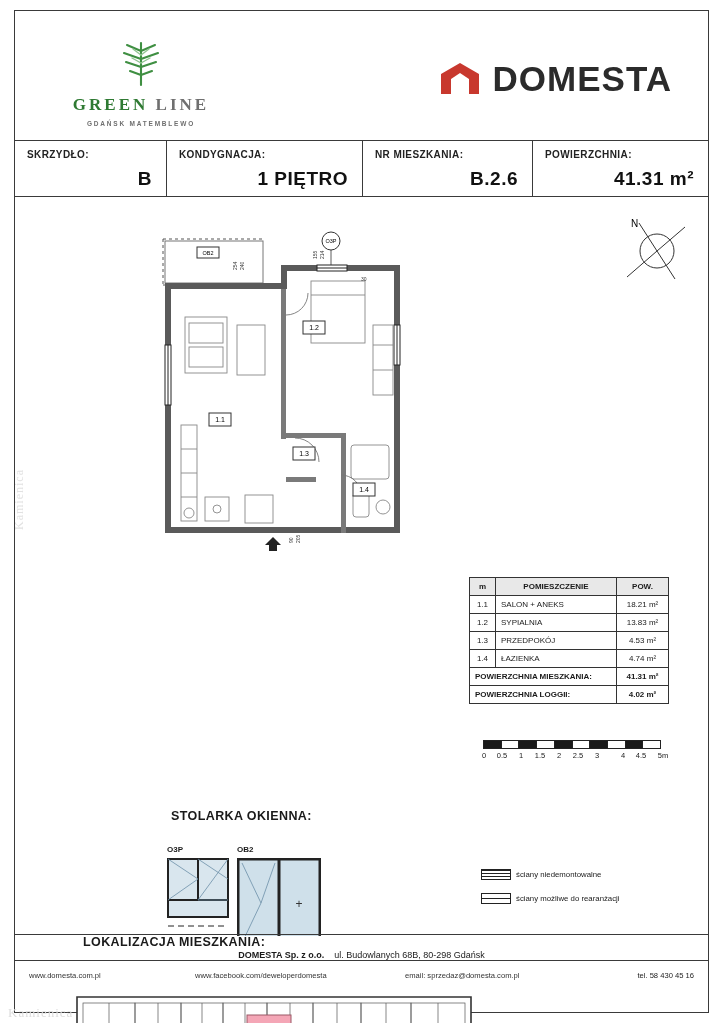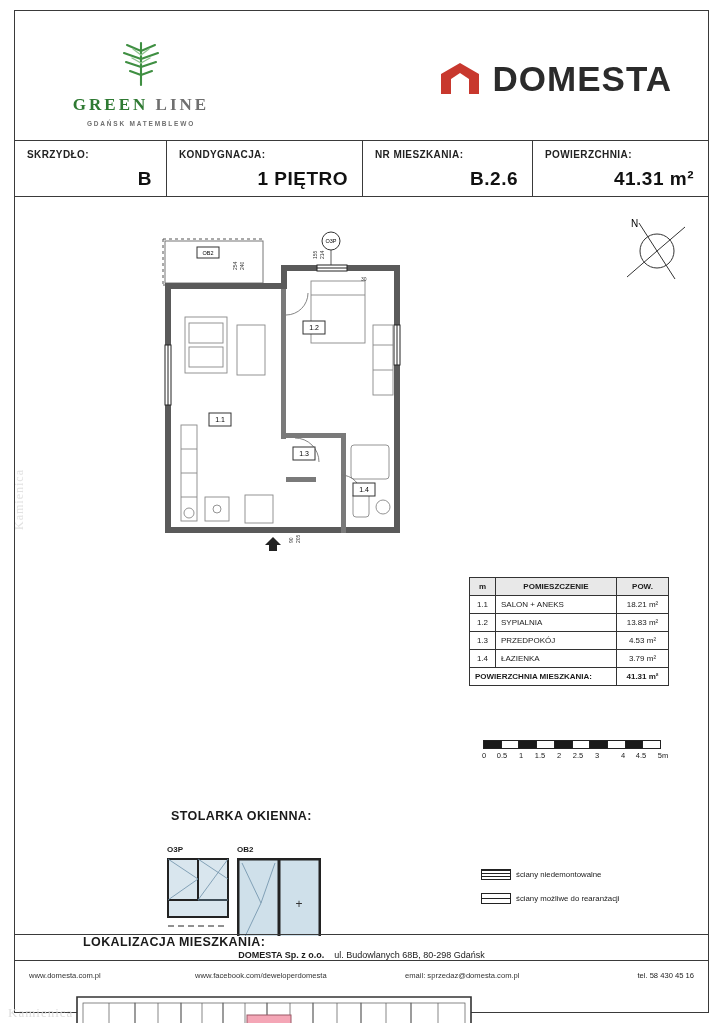--- a/index.html
+++ b/index.html
@@ -377,25 +377,29 @@
           <td class="ar">13.83 m²</td>
         </tr>
         <tr>
           <td class="num">1.3</td>
           <td class="nm">PRZEDPOKÓJ</td>
           <td class="ar">4.53 m²</td>
         </tr>
         <tr>
           <td class="num">1.4</td>
           <td class="nm">ŁAZIENKA</td>
-          <td class="ar">3.79 m²</td>
+          <td class="ar">4.74 m²</td>
         </tr>
         <tr class="sum">
           <td class="label" colspan="2">POWIERZCHNIA MIESZKANIA:</td>
           <td class="ar">41.31 m²</td>
+        </tr>
+        <tr class="sum">
+          <td class="label" colspan="2">POWIERZCHNIA LOGGII:</td>
+          <td class="ar">4.02 m²</td>
         </tr>
       </tbody>
     </table>
 
     <div class="scalebar">
       <div class="sc-row">
         <div class="sc-seg dark"></div>
         <div class="sc-seg"></div>
         <div class="sc-seg dark"></div>
         <div class="sc-seg"></div>

